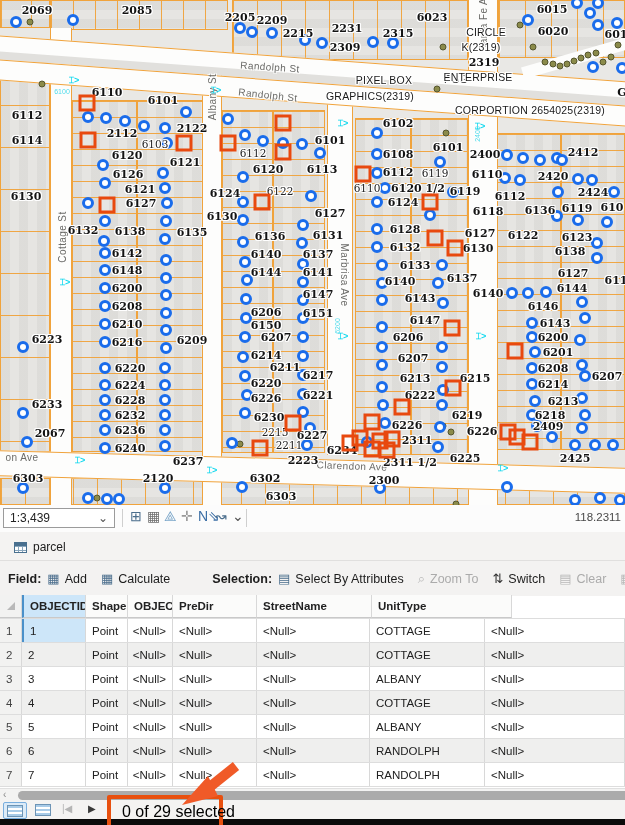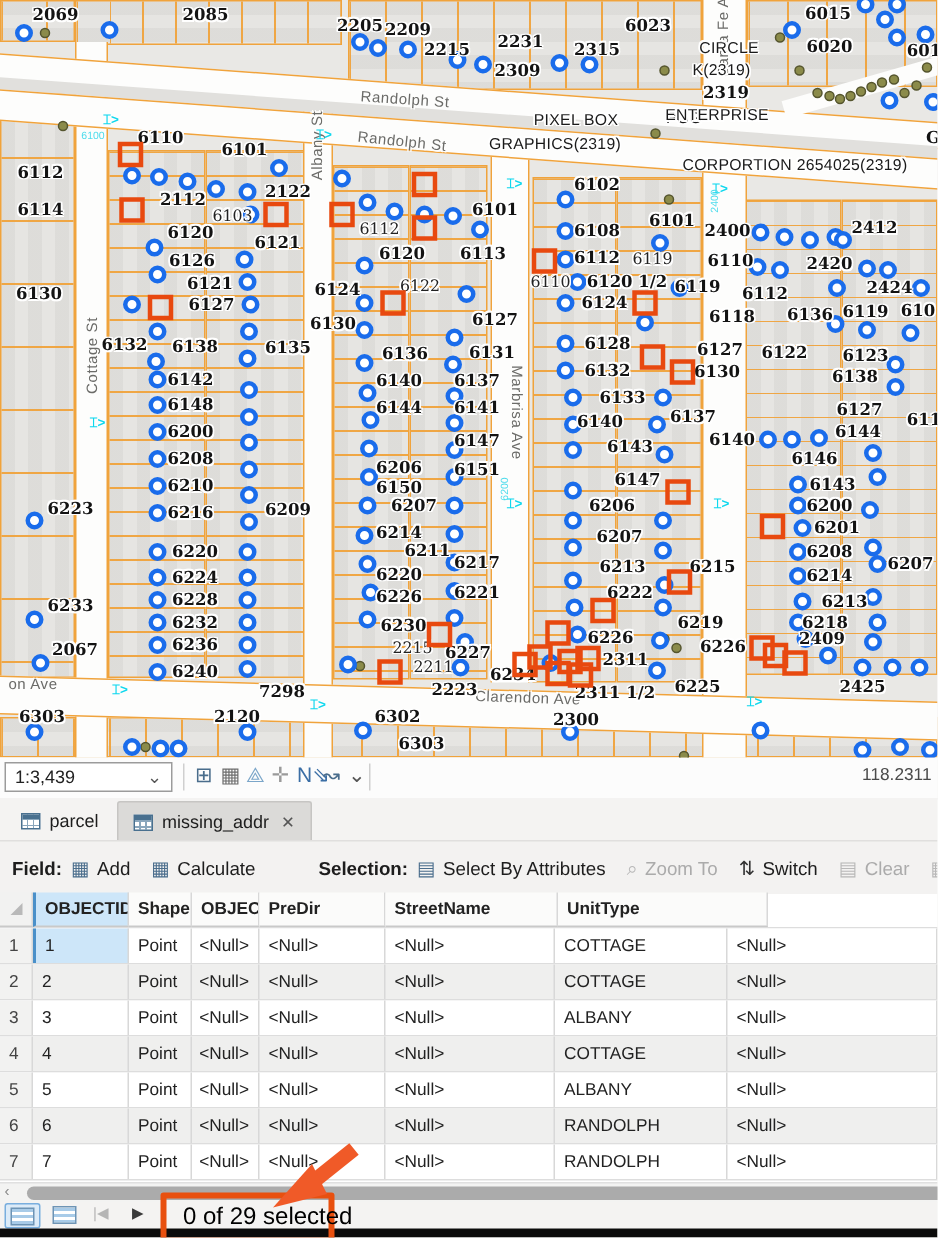--- a/index.html
+++ b/index.html
@@ -399,21 +399,21 @@
     <div class="mlabel" style="left: 192px; top: 340px;">6209</div>
     <div class="mlabel" style="left: 47px; top: 339px;">6223</div>
     <div class="mlabel" style="left: 130px; top: 368px;">6220</div>
     <div class="mlabel" style="left: 130px; top: 385px;">6224</div>
     <div class="mlabel" style="left: 130px; top: 400px;">6228</div>
     <div class="mlabel" style="left: 130px; top: 415px;">6232</div>
     <div class="mlabel" style="left: 130px; top: 430px;">6236</div>
     <div class="mlabel" style="left: 130px; top: 448px;">6240</div>
     <div class="mlabel" style="left: 47px; top: 404px;">6233</div>
     <div class="mlabel" style="left: 50px; top: 433px;">2067</div>
-    <div class="mlabel" style="left: 188px; top: 461px;">7298</div>
+    <div class="mlabel" style="left: 188px; top: 461px;">6237</div>
     <div class="mlabel" style="left: 28px; top: 478px;">6303</div>
     <div class="mlabel" style="left: 158px; top: 478px;">2120</div>
     <div class="mlabel" style="left: 330px; top: 140px;">6101</div>
     <div class="mlabel r" style="left: 253px; top: 153px;">6112</div>
     <div class="mlabel" style="left: 268px; top: 169px;">6120</div>
     <div class="mlabel" style="left: 322px; top: 169px;">6113</div>
     <div class="mlabel" style="left: 225px; top: 193px;">6124</div>
     <div class="mlabel r" style="left: 280px; top: 191px;">6122</div>
     <div class="mlabel" style="left: 222px; top: 216px;">6130</div>
     <div class="mlabel" style="left: 330px; top: 213px;">6127</div>
@@ -511,25 +511,20 @@
   <span id="mapbar-icons"><span class="mbico" style="left: 130px; color: rgb(74, 109, 140);">⊞</span><span class="mbico" style="left: 147px; color: rgb(110, 110, 110);">▦</span><span class="mbico" style="left: 164px; color: rgb(123, 166, 201);">⟁</span><span class="mbico" style="left: 181px; color: rgb(154, 154, 154);">✛</span><span class="mbico" style="left: 198px; color: rgb(59, 110, 165);">N⇘</span><span class="mbico" style="left: 215px; color: rgb(74, 109, 140);">↝</span><span class="mbico" style="left: 232px; color: rgb(85, 85, 85);">⌄</span></span>
   <div class="vdiv" style="left:246px;"></div>
   <span class="coordtxt">118.2311</span>
 </div>
 
 <div id="tabbar">
   <div class="tab" style="left:4px;">
     <span class="tblico"></span>
     <span>parcel</span>
   </div>
-  <div class="tab active" style="left:78px;">
-    <span class="tblico"></span>
-    <span>missing_addr</span>
-    <span class="closex">✕</span>
-  </div>
 </div>
 
 <div id="ttoolbar">
   <span class="lbl">Field:</span>
   <span class="titem">
     <span class="tico">▦</span>
     <span>Add</span>
   </span>
   <span class="titem">
     <span class="tico">▦</span>

